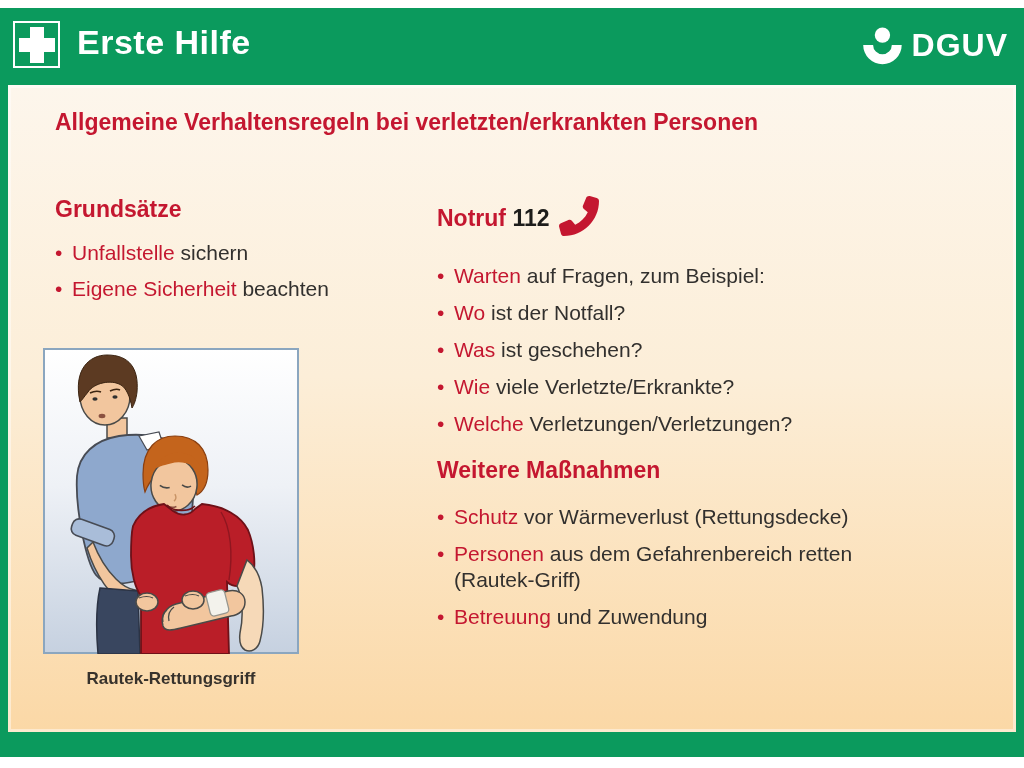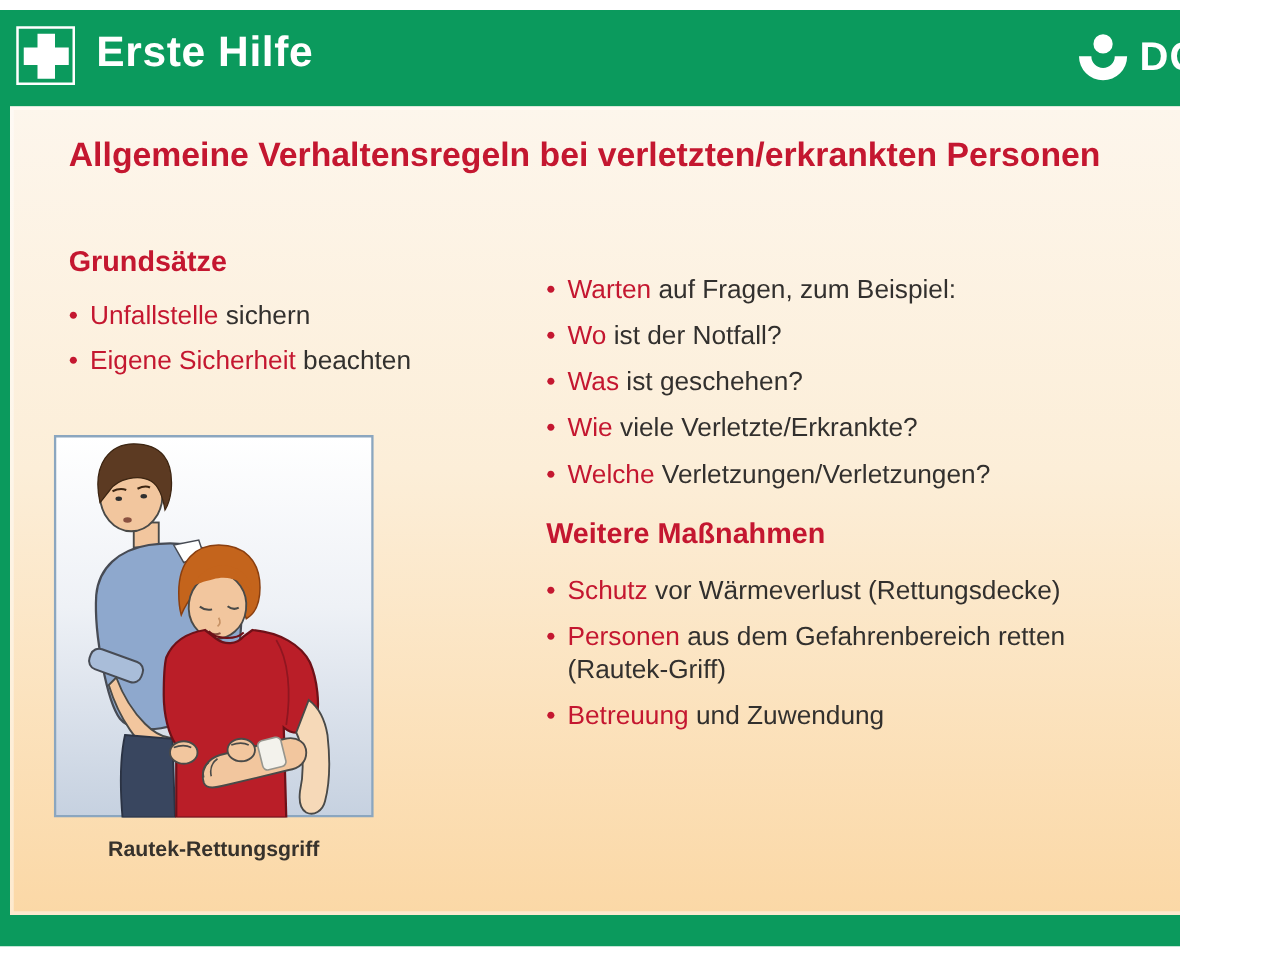--- a/index.html
+++ b/index.html
@@ -1,34 +1,34 @@
 <!DOCTYPE html>
 <html><head>
 <meta charset="utf-8">
 <style>
   * { margin:0; padding:0; box-sizing:border-box; }
   html,body { background:#ffffff; }
   body { font-family:"Liberation Sans","DejaVu Sans",sans-serif; }
-  .poster { position:relative; width:944px; height:768px; background:#ffffff; overflow:hidden; }
+  .poster { position:relative; width:1024px; height:768px; background:#ffffff; overflow:hidden; }
 
   
   .frame { position:absolute; left:0; top:8px; width:1024px; height:749px; background:#0b9a5d; }
 
   
   .cross-box { position:absolute; left:13px; top:13px; width:47px; height:47px; border:2px solid #ffffff; display:flex; align-items:center; justify-content:center; }
   .header-title { position:absolute; left:77px; top:15px; color:#ffffff; font-size:34px; font-weight:bold; letter-spacing:0.5px; }
   .logo { position:absolute; right:16px; top:16px; display:flex; align-items:center; gap:7px; }
   .logo-text { color:#ffffff; font-size:32px; font-weight:bold; letter-spacing:1px; }
 
   
   .content { position:absolute; left:8px; top:77px; width:1008px; height:647px;
              background:linear-gradient(180deg,#fdf6ec 0%, #fceed8 45%, #fbd8a6 100%);
              box-shadow:inset 0 0 0 3px rgba(255,255,255,0.45); }
 
-  .page-title { position:absolute; left:47px; top:24px; font-size:27px; font-weight:bold; color:#c41730; }
+  .page-title { position:absolute; left:47px; top:24px; font-size:23px; font-weight:bold; color:#c41730; }
 
   h2.section { font-size:23px; font-weight:bold; color:#c41730; }
 
   ul.blist { list-style:none; }
   ul.blist li { position:relative; padding-left:17px; font-size:21px; line-height:26px; color:#32302e; }
   ul.blist li::before { content:"•"; position:absolute; left:0; top:0; color:#c41730; font-size:21px; }
   .lead { color:#c41730; }
   .second-line { font-size:21px; line-height:26px; color:#32302e; }
 
   .col-left { position:absolute; left:47px; top:111px; width:345px; }
@@ -132,20 +132,28 @@
           <rect x="165" y="243" width="19" height="24" rx="4" fill="#f3f2ec" stroke="#97968e" stroke-width="1.3" transform="rotate(-14 174 255)"></rect>
 
           <ellipse cx="104" cy="254" rx="11" ry="9" fill="#f2c69e" stroke="#4a4a48" stroke-width="1.5"></ellipse>
           <ellipse cx="150" cy="252" rx="11" ry="9" fill="#f2c69e" stroke="#4a4a48" stroke-width="1.5"></ellipse>
           <path d="M96,250 q8,-3 14,0 M142,248 q8,-3 14,0" stroke="#4a4a48" stroke-width="1.2" fill="none"></path>
         </svg>
         <figcaption>Rautek-Rettungsgriff</figcaption>
       </figure>
 
       <div class="col-right">
+        <div class="notruf-row">
+          <h2 class="section"><span class="lead">Notruf</span> <span class="notruf-num">112</span></h2>
+          <svg class="phone-icon-svg" width="40" height="44" viewBox="0 0 512 512">
+            <g transform="translate(512,0) scale(-1,1)">
+              <path fill="#c41730" d="M164.9 24.6c-7.7-18.6-28-28.5-47.4-23.2l-88 24C12.1 30.2 0 46 0 64C0 311.4 200.6 512 448 512c18 0 33.8-12.1 38.6-29.4l24-88c5.3-19.4-4.6-39.7-23.2-47.4l-96-40c-16.3-6.8-35.2-2.1-46.3 11.6L304.7 368C234.3 334.7 177.3 277.7 144 207.3L193.3 167c13.7-11.2 18.4-30 11.6-46.3l-40-96z"></path>
+            </g>
+          </svg>
+        </div>
         <ul class="blist questions">
           <li><span class="lead">Warten</span><span> auf Fragen, zum Beispiel:</span></li>
           <li><span class="lead">Wo</span><span> ist der Notfall?</span></li>
           <li><span class="lead">Was</span><span> ist geschehen?</span></li>
           <li><span class="lead">Wie</span><span> viele Verletzte/Erkrankte?</span></li>
           <li><span class="lead">Welche</span><span> Verletzungen/Verletzungen?</span></li>
         </ul>
 
         <h2 class="section measures-heading">Weitere Maßnahmen</h2>
         <ul class="blist measures">

